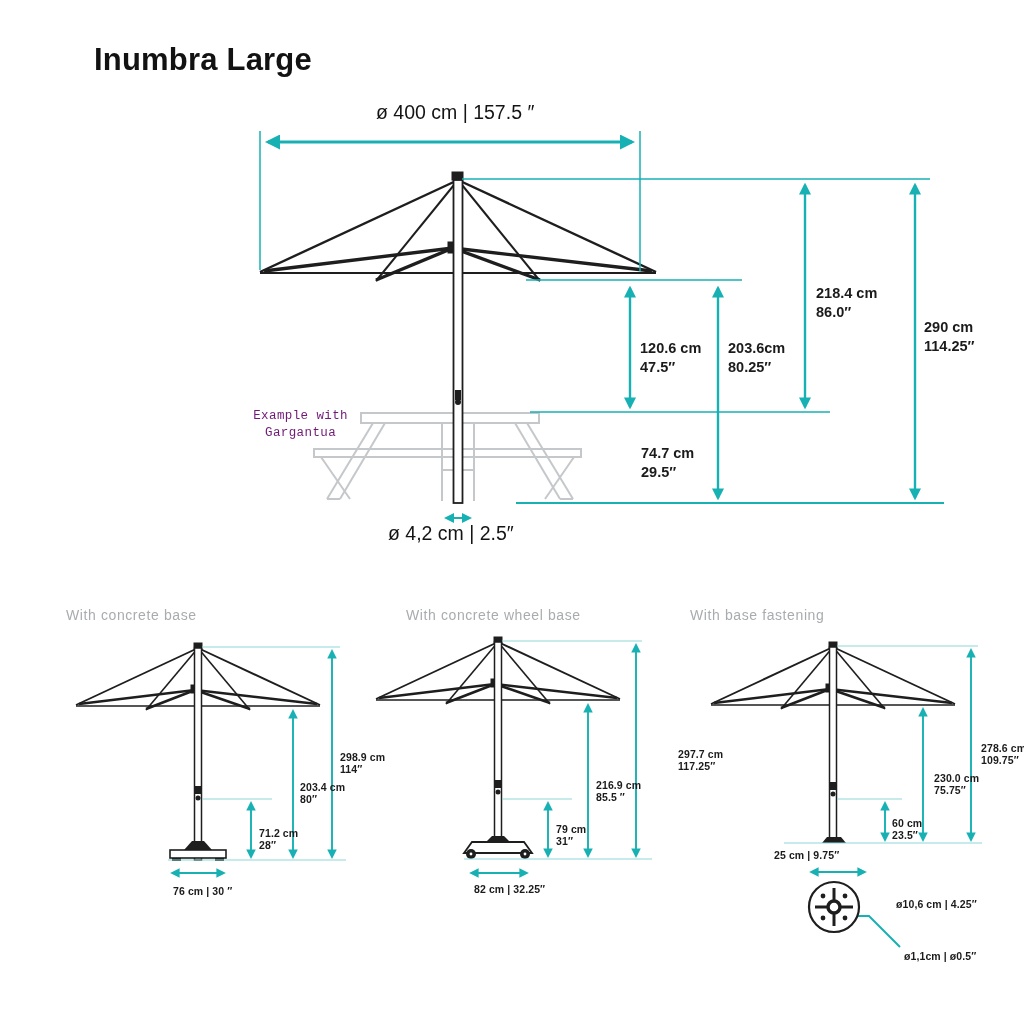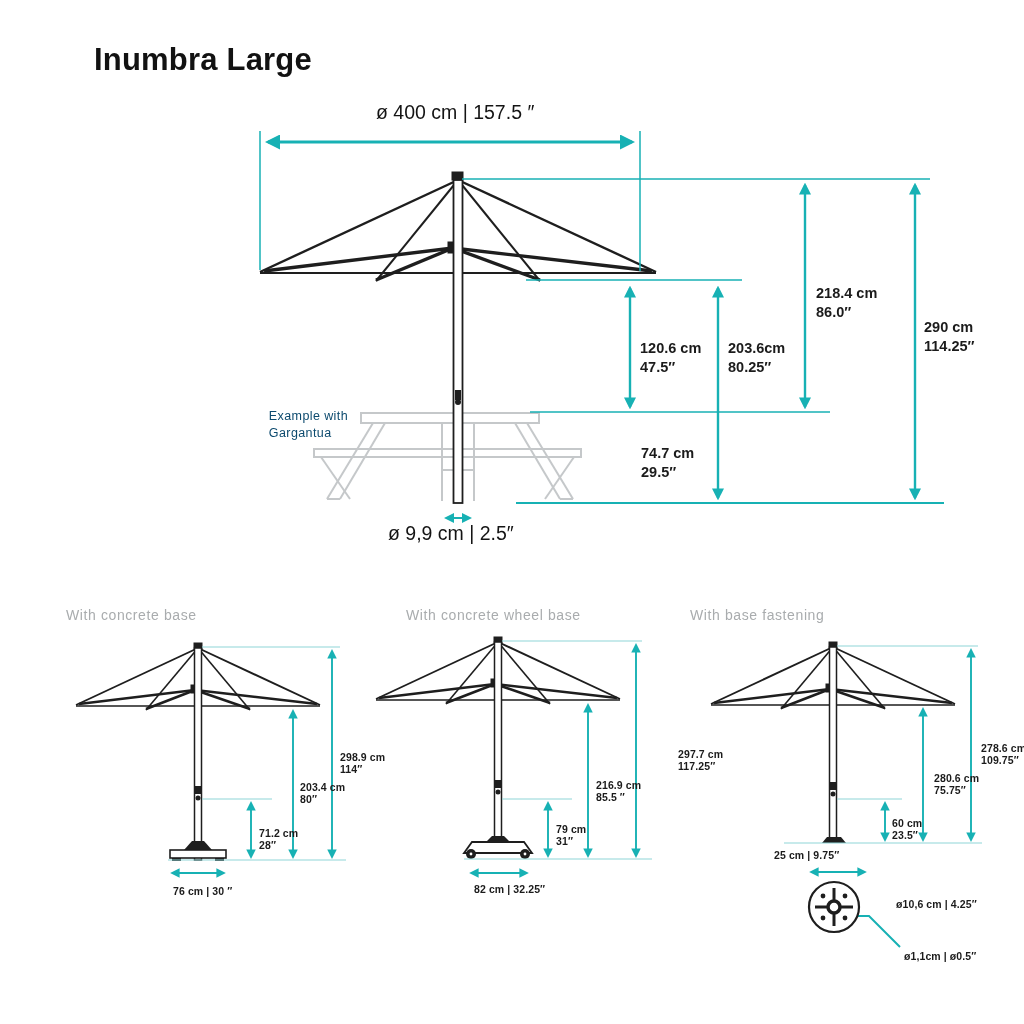--- a/index.html
+++ b/index.html
@@ -6,21 +6,21 @@
   .canvas{position:relative;width:1024px;height:1024px;background:#ffffff;overflow:hidden;
           font-family:"Liberation Sans","DejaVu Sans",sans-serif;margin-left:28px;}
   .art{position:absolute;left:0;top:0;}
   .title{position:absolute;left:66px;top:42px;font-size:31px;font-weight:700;color:#121212;letter-spacing:.2px;}
   .dia{position:absolute;font-size:19.5px;font-weight:400;color:#141414;white-space:nowrap;}
   .dim{position:absolute;font-weight:700;color:#1b1b1b;white-space:nowrap;}
   .dim span{display:block;}
   .dim.main{font-size:14.5px;line-height:1.30;}
   .dim.small{font-size:10.5px;line-height:1.16;letter-spacing:.1px;}
   .gray{position:absolute;color:#a9acae;font-size:14px;letter-spacing:.6px;white-space:nowrap;font-weight:400;}
-  .note{position:absolute;color:#0c4a6e;font-size:12.5px;letter-spacing:.4px;text-align:left;line-height:1.35;white-space:nowrap;}
+  .note{position:absolute;color:#701a75;font-size:12.5px;letter-spacing:.4px;text-align:center;line-height:1.35;white-space:nowrap;font-family:Liberation Mono, monospace;}
   .note span{display:block;}
 </style>
 </head>
 <body>
 
 <div class="canvas">
 
   <svg class="art" width="1024" height="1024" viewBox="0 0 1024 1024">
     <defs>
       <marker id="ah" viewBox="0 0 5 5" markerWidth="5" markerHeight="5" refX="4" refY="2.5" orient="auto-start-reverse">
@@ -201,21 +201,21 @@
   <div class="dim main" style="left:613px;top:444px">
     <span>74.7 cm</span>
     <span>29.5″</span>
   </div>
 
   <div class="note" style="right:704px;top:408px">
     <span>Example with</span>
     <span>Gargantua</span>
   </div>
 
-  <div class="dia" style="left:360px;top:522px">ø 9,9 cm | 2.5″</div>
+  <div class="dia" style="left:360px;top:522px">ø 4,2 cm | 2.5″</div>
 
   <div class="gray" style="left:38px;top:607px">With concrete base</div>
   <div class="gray" style="left:378px;top:607px">With concrete wheel base</div>
   <div class="gray" style="left:662px;top:607px">With base fastening</div>
 
   <div class="dim small" style="left:312px;top:751px">
     <span>298.9 cm</span>
     <span>114″</span>
   </div>
   <div class="dim small" style="left:272px;top:781px">
@@ -240,21 +240,21 @@
     <span>79 cm</span>
     <span>31″</span>
   </div>
   <div class="dim small" style="left:446px;top:883px">82 cm | 32.25″</div>
 
   <div class="dim small" style="left:953px;top:742px">
     <span>278.6 cm</span>
     <span>109.75″</span>
   </div>
   <div class="dim small" style="left:906px;top:772px">
-    <span>280.6 cm</span>
+    <span>230.0 cm</span>
     <span>75.75″</span>
   </div>
   <div class="dim small" style="left:864px;top:817px">
     <span>60 cm</span>
     <span>23.5″</span>
   </div>
   <div class="dim small" style="left:746px;top:849px">25 cm | 9.75″</div>
   <div class="dim small" style="left:868px;top:898px">ø10,6 cm | 4.25″</div>
   <div class="dim small" style="left:876px;top:950px">ø1,1cm  |  ø0.5″</div>
 

